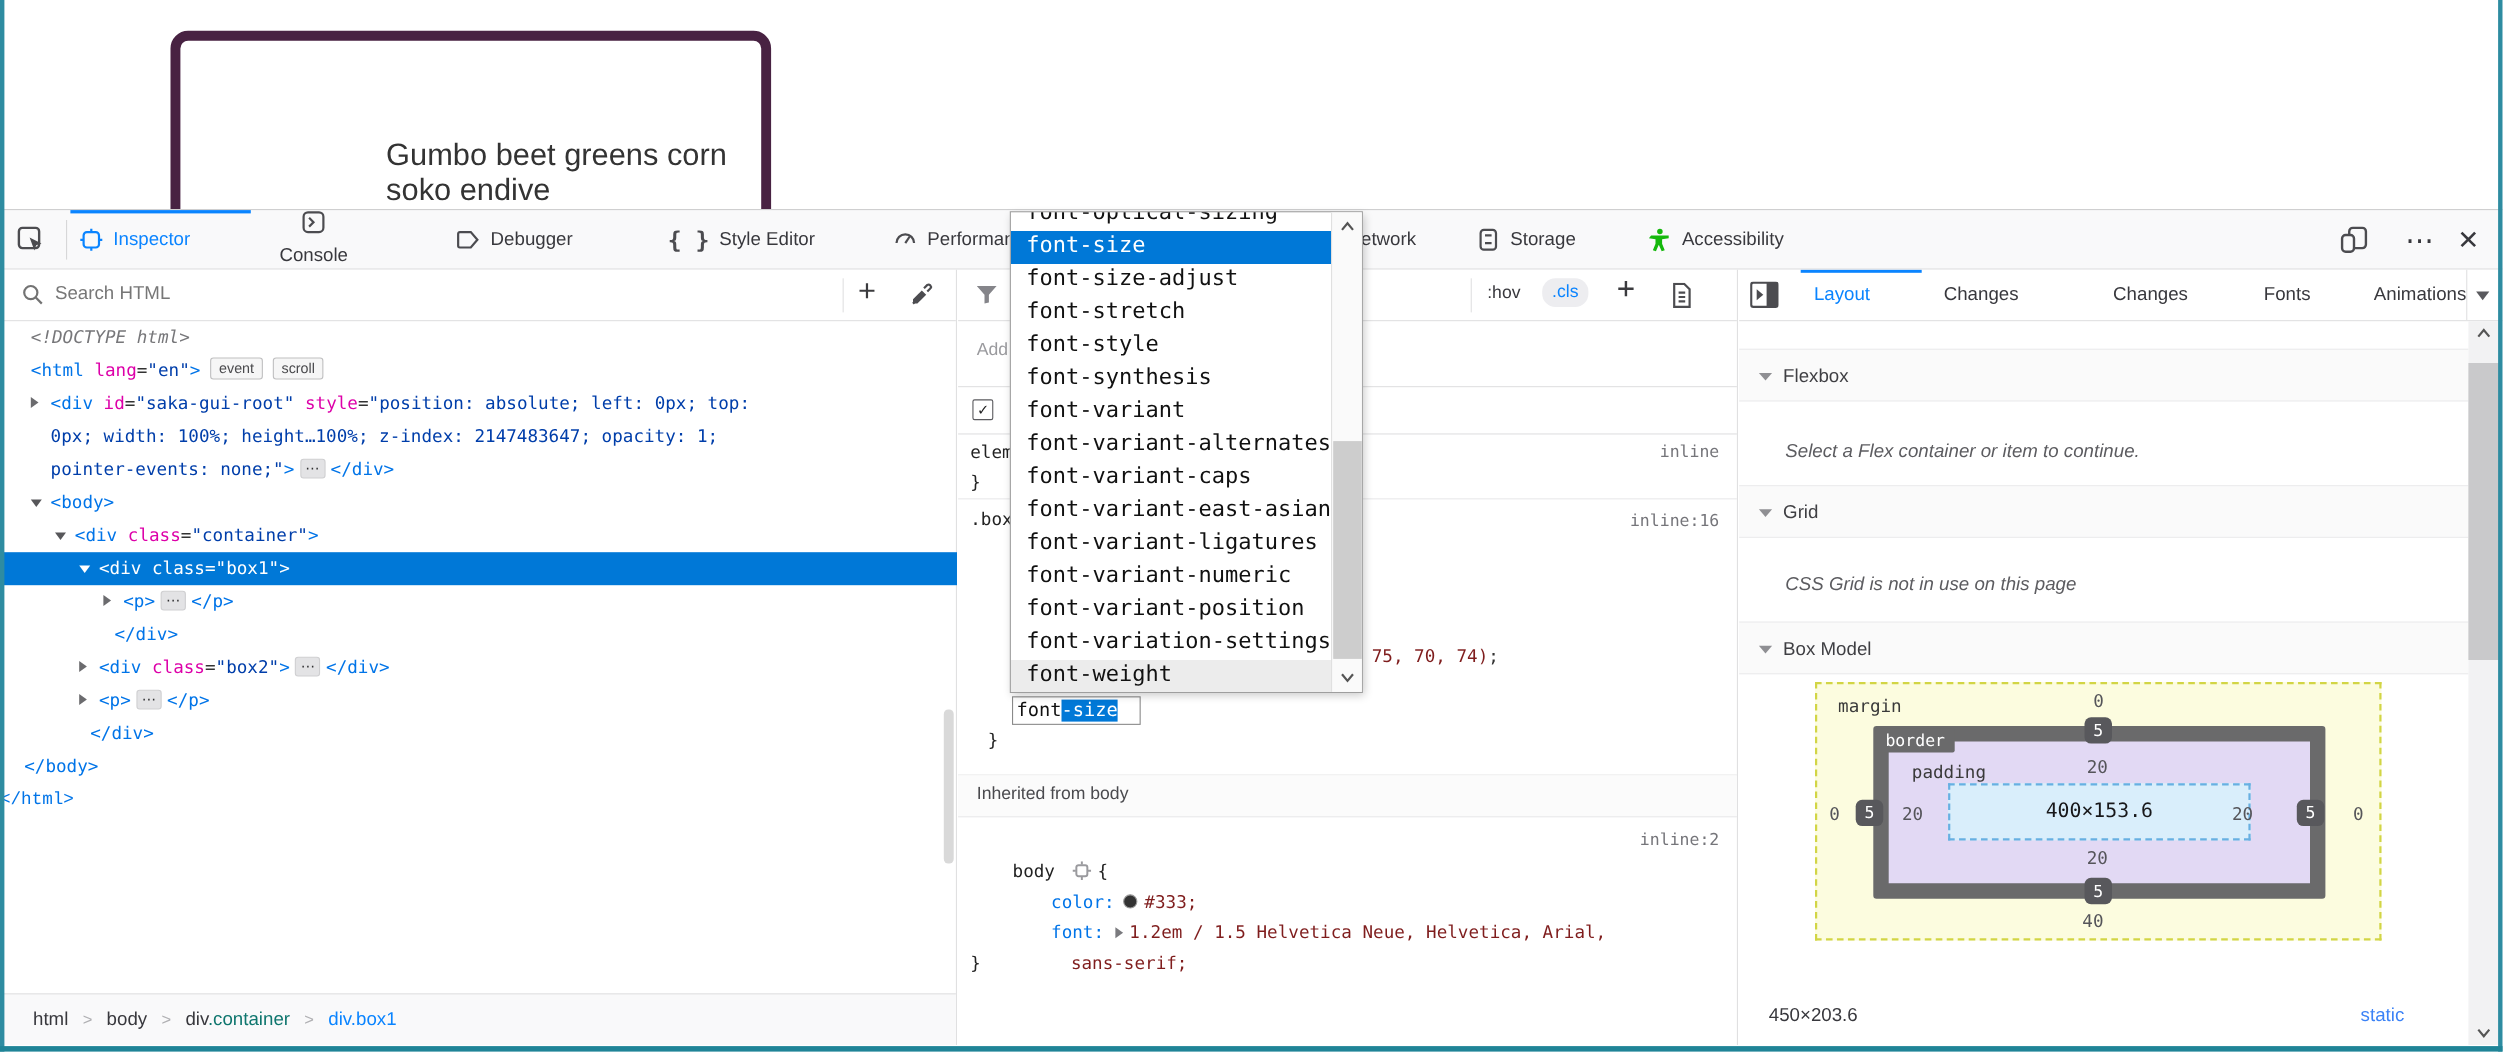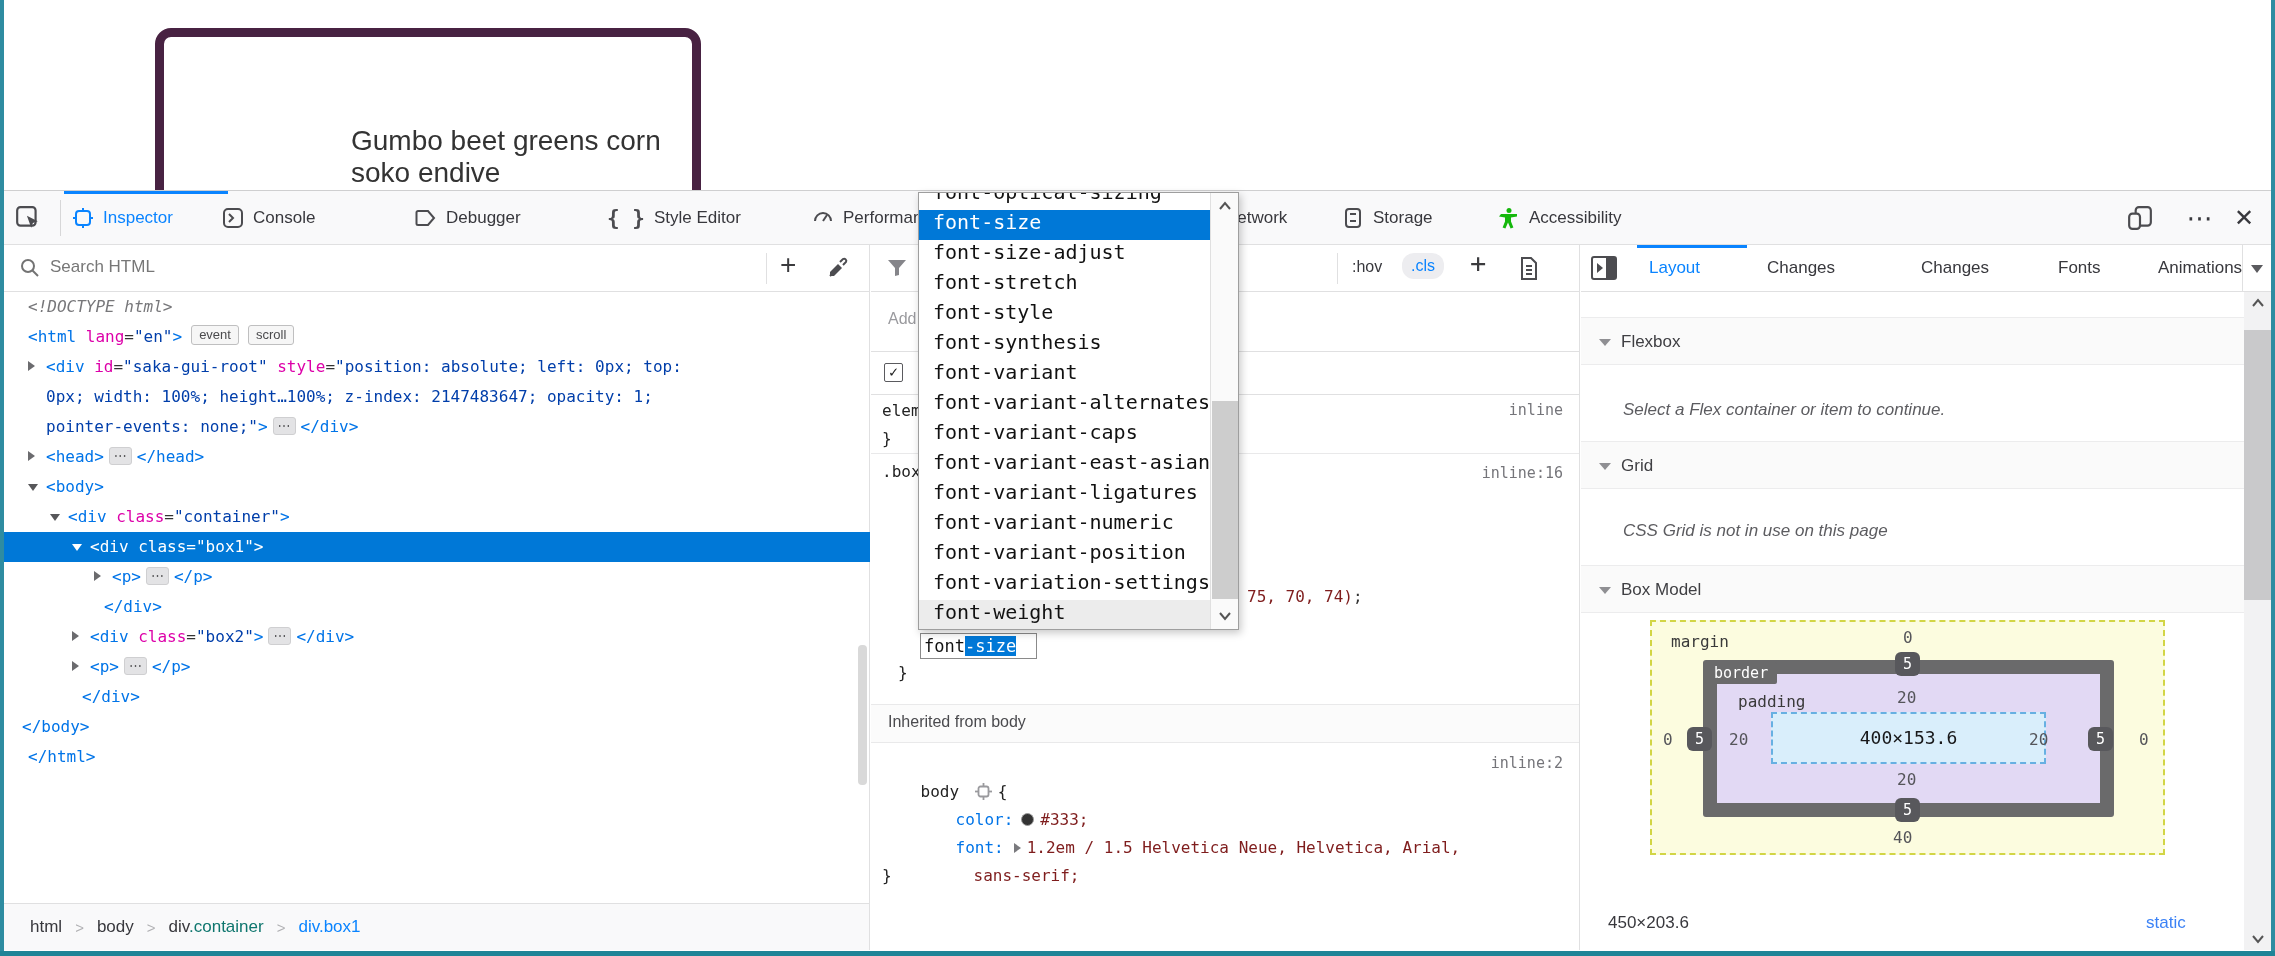--- a/index.html
+++ b/index.html
@@ -22,21 +22,21 @@
   #page-heading { left:187px; top:88px; font-size:28px; color:#333; }
 
   
   #toolbar { left:0; top:190px; width:2275px; height:55px; background:#f9f9fa;
              border-top:1px solid #cfcfd0; border-bottom:1px solid #e0e0e1; z-index:5; }
   .ttab { position:absolute; top:0; height:54px; display:flex; align-items:center; gap:9px;
           font-size:17px; color:#38383d; cursor:default; }
   .ttab.active { color:#0a84ff; }
   #active-strip { left:64px; top:0; width:164px; height:3px; background:#0a84ff; }
   #tb-sep { left:60px; top:9px; width:1px; height:36px; background:#d7d7d8; }
-  #tab-inspector { left:72px; }  #tab-console { left:222px; } #tab-debugger { left:415px; }
+  #tab-inspector { left:72px; }  #tab-console { left:254px;flex-direction:column; } #tab-debugger { left:415px; }
   #tab-style-editor { left:607px; } #tab-performance { left:812px; }
   #tab-network { left:1225px; } #tab-storage { left:1342px; } #tab-accessibility { left:1498px; }
   .tb-icon { position:absolute; top:10px; width:36px; height:34px; display:flex;
              align-items:center; justify-content:center; color:#38383d; }
   #ic-picker { left:10px; top:10px; }
   #ic-responsive { left:2122px; } #ic-menu { left:2182px; font-size:26px; letter-spacing:1px; }
   #ic-close { left:2226px; font-size:24px; font-weight:400; }
   .braces { font-family:"DejaVu Sans Mono",monospace; font-size:21px; font-weight:bold; color:#4c4c50; }
 
   
@@ -260,31 +260,30 @@
         <path d="M12 8 l4 4 -8 8 H4 v-4 Z" fill="#4c4c50" stroke="none"></path>
         <path d="M14 6 l3-3 a2.2 2.2 0 0 1 3 3 l-3 3"></path>
     </svg>
   </div>
   <div id="markup-tree">
       <div class="trow" style="padding-left: 28px;"><span class="doctype">&lt;!DOCTYPE html&gt;</span></div>
       <div class="trow" style="padding-left: 28px;"><span class="tag">&lt;html </span><span class="attr">lang</span><span class="plain">=</span><span class="val">"en"</span><span class="tag">&gt;</span><span class="badge">event</span><span class="badge">scroll</span></div>
       <div class="trow" style="padding-left: 46px;"><span class="arr col" style="left: 28px;"></span><span class="tag">&lt;div </span><span class="attr">id</span><span class="plain">=</span><span class="val">"saka-gui-root"</span><span class="plain"> </span><span class="attr">style</span><span class="plain">=</span><span class="val">"position: absolute; left: 0px; top:</span></div>
       <div class="trow" style="padding-left: 46px;"><span class="val">0px; width: 100%; height…100%; z-index: 2147483647; opacity: 1;</span></div>
       <div class="trow" style="padding-left: 46px;"><span class="val">pointer-events: none;"</span><span class="tag">&gt;</span><span class="ellipsis">⋯</span><span class="tag">&lt;/div&gt;</span></div>
-      <div class="trow" style="padding-left: 46px;"><span class="arr col" style="left: 28px;"></span><span class="tag">&lt;head&gt;</span><span class="ellipsis">⋯</span><span class="tag">&lt;/head&gt;</span></div>
       <div class="trow" style="padding-left: 46px;"><span class="arr exp" style="left: 28px;"></span><span class="tag">&lt;body&gt;</span></div>
       <div class="trow" style="padding-left: 68px;"><span class="arr exp" style="left: 50px;"></span><span class="tag">&lt;div </span><span class="attr">class</span><span class="plain">=</span><span class="val">"container"</span><span class="tag">&gt;</span></div>
       <div class="trow sel" style="padding-left: 90px;"><span class="arr exp" style="left: 72px;"></span><span class="tag">&lt;div </span><span class="attr">class</span><span class="plain">=</span><span class="val">"box1"</span><span class="tag">&gt;</span></div>
       <div class="trow" style="padding-left: 112px;"><span class="arr col" style="left: 94px;"></span><span class="tag">&lt;p&gt;</span><span class="ellipsis">⋯</span><span class="tag">&lt;/p&gt;</span></div>
       <div class="trow" style="padding-left: 104px;"><span class="tag">&lt;/div&gt;</span></div>
       <div class="trow" style="padding-left: 90px;"><span class="arr col" style="left: 72px;"></span><span class="tag">&lt;div </span><span class="attr">class</span><span class="plain">=</span><span class="val">"box2"</span><span class="tag">&gt;</span><span class="ellipsis">⋯</span><span class="tag">&lt;/div&gt;</span></div>
       <div class="trow" style="padding-left: 90px;"><span class="arr col" style="left: 72px;"></span><span class="tag">&lt;p&gt;</span><span class="ellipsis">⋯</span><span class="tag">&lt;/p&gt;</span></div>
       <div class="trow" style="padding-left: 82px;"><span class="tag">&lt;/div&gt;</span></div>
       <div class="trow" style="padding-left: 22px;"><span class="tag">&lt;/body&gt;</span></div>
-      <div class="trow" style="padding-left: 28px;"><span class="tag">&lt;/html&gt;</span></div>
+      <div class="trow" style=" font-family: Liberation Mono, monospace;"><span class="tag">&lt;/html&gt;</span></div>
     </div>
   <div class="abs" id="markup-scroll-thumb"></div>
   <div id="breadcrumb-bar">
       <span class="bc-item"><span>html</span></span>
       <span class="bc-sep">&gt;</span>
       <span class="bc-item"><span>body</span></span>
       <span class="bc-sep">&gt;</span>
       <span class="bc-item"><span>div</span><span class="bc-cls">.container</span></span>
       <span class="bc-sep">&gt;</span>
       <span class="bc-item active"><span>div</span><span class="bc-cls">.box1</span></span>

